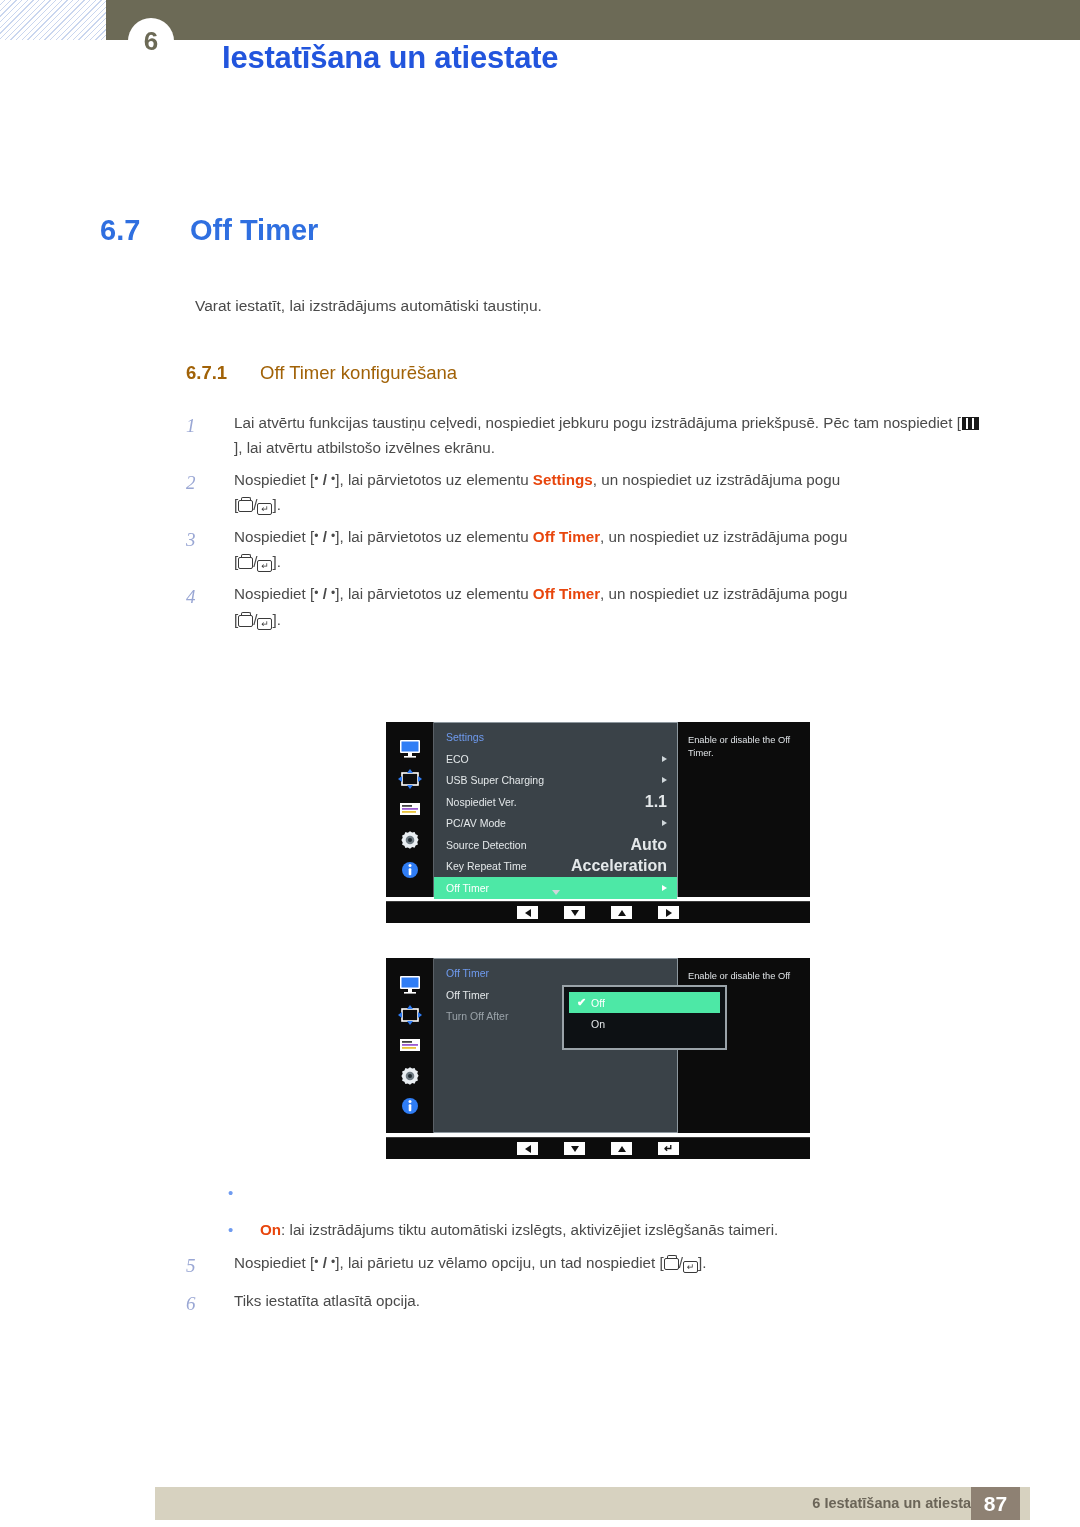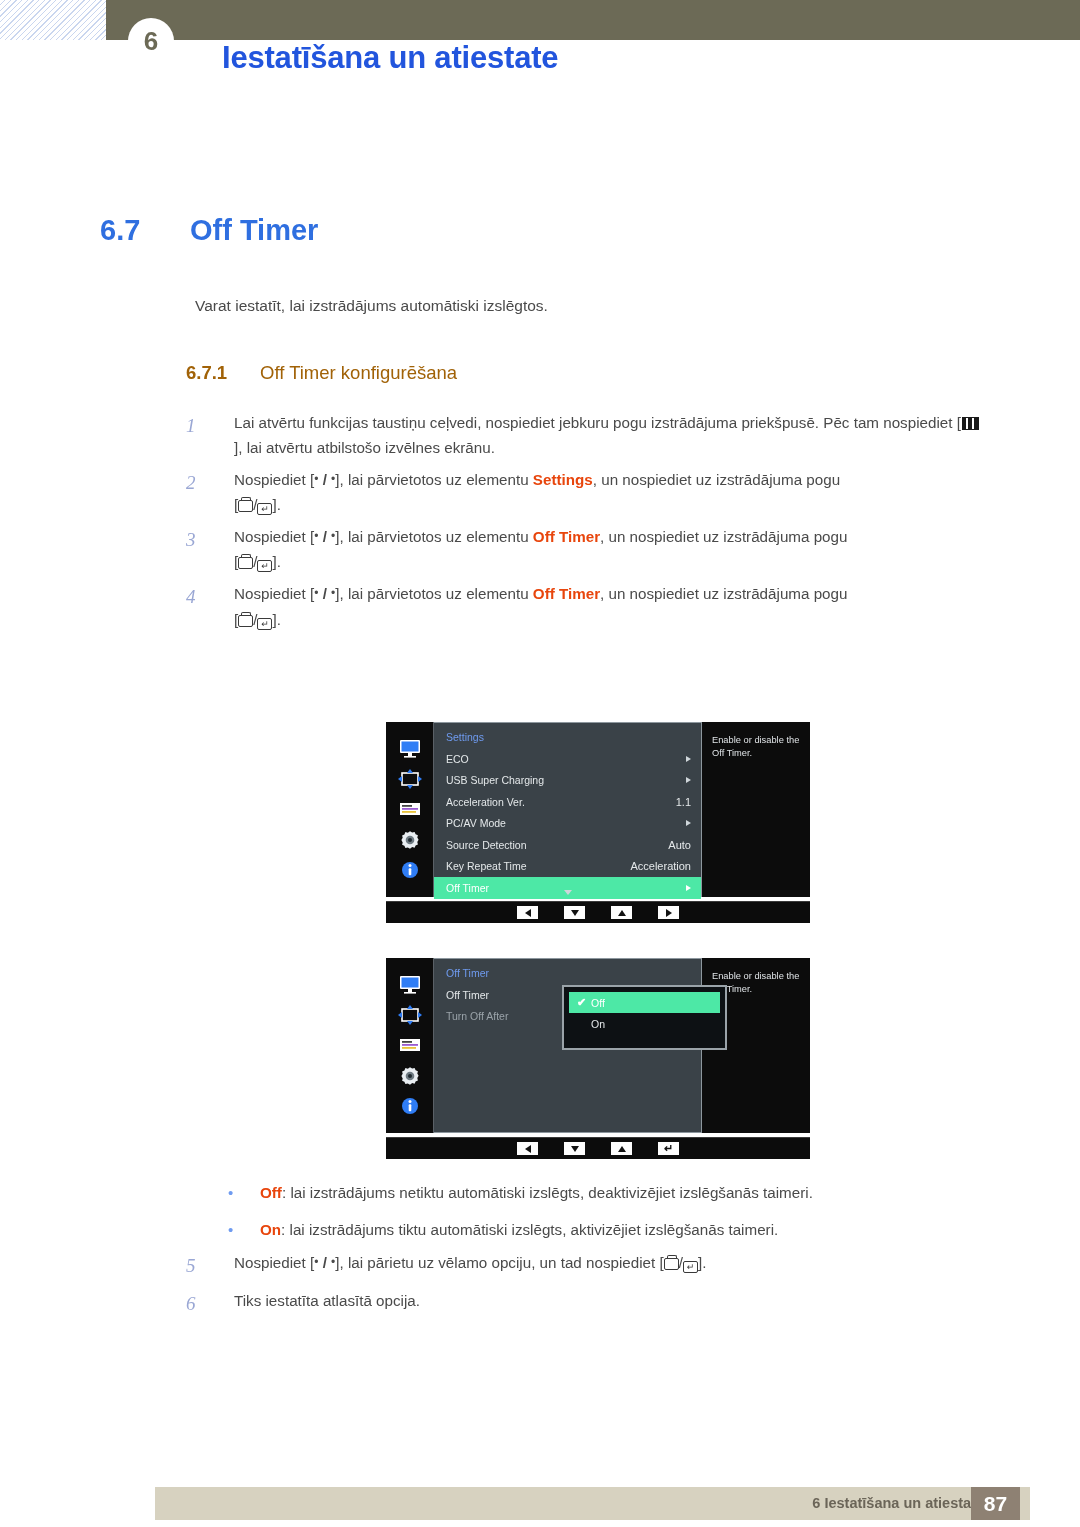--- a/index.html
+++ b/index.html
@@ -133,33 +133,33 @@
   }
   .osd-row {
     display: flex; align-items: center; justify-content: space-between;
     height: 21.5px; padding: 0 10px 0 12px;
     color: #e4e8ea; font-size: 10.5px;
   }
   .osd-row.dim { color: #9aa3a9; }
   .osd-row.sel {
     background: #4de8a6; color: #ffffff;
   }
-  .osd-val { font-size: 11px; color:#e4e8ea; }
+  .osd-val { font-size: 16px; color:#e4e8ea;font-weight:bold; }
   .osd-arrow {
     width:0; height:0; border-left:5px solid #cfd6da;
     border-top:3.5px solid transparent; border-bottom:3.5px solid transparent;
   }
   .osd-row.sel .osd-arrow { border-left-color:#ffffff; }
   .osd-scroll-down {
     position:absolute; left:50%; bottom:1px; transform:translateX(-50%);
     width:0; height:0; border-top:5px solid #cfd6da;
     border-left:4px solid transparent; border-right:4px solid transparent;
   }
   .osd-help {
-    width: 108px; flex: none; background:#0c0c0c;
+    width: 132px; flex: none; background:#0c0c0c;
     color:#dfe3e6; font-size:9.3px; line-height:1.35;
     padding: 12px 8px 0 10px;
   }
 
   
   .osd-popup {
     position: absolute; left: 128px; top: 26px;
     width: 165px; height: 65px;
     background: #0d1114; border: 2px solid #9aa3a9;
     padding: 5px;
@@ -220,21 +220,21 @@
   <div class="hatch"></div>
   <div class="header-bar"></div>
   <div class="chapter-badge">6</div>
   <div class="header-title">Iestatīšana un atiestate</div>
 
   <div class="h2-wrap">
     <span class="h2-num">6.7</span>
     <span class="h2-text">Off Timer</span>
   </div>
 
-  <div class="lead">Varat iestatīt, lai izstrādājums automātiski izslēgtos.</div>
+  <div class="lead">Varat iestatīt, lai izstrādājums automātiski taustiņu.</div>
 
   <div class="h3-wrap">
     <span class="h3-num">6.7.1</span>
     <span class="h3-text">Off Timer konfigurēšana</span>
   </div>
 
   <div class="steps">
 
     <div class="step">
       <div class="step-num">1</div>
@@ -309,21 +309,21 @@
 
         <div class="osd-row">
           <span>ECO</span>
           <span class="osd-arrow"></span>
         </div>
         <div class="osd-row">
           <span>USB Super Charging</span>
           <span class="osd-arrow"></span>
         </div>
         <div class="osd-row">
-          <span>Acceleration Ver.</span>
+          <span>Nospiediet Ver.</span>
           <span class="osd-val">1.1</span>
         </div>
         <div class="osd-row">
           <span>PC/AV Mode</span>
           <span class="osd-arrow"></span>
         </div>
         <div class="osd-row">
           <span>Source Detection</span>
           <span class="osd-val">Auto</span>
         </div>
@@ -430,21 +430,20 @@
         </div>
       <div class="navbtn">
           <span class="ent-g">↵</span>
         </div>
     </div>
   </div>
 
   <div class="bullets">
     <div class="bl">
       <span class="bl-dot">•</span>
-      <span class="bl-txt"><span class="hl">Off</span><span>: lai izstrādājums netiktu automātiski izslēgts, deaktivizējiet izslēgšanās taimeri.</span></span>
     </div>
     <div class="bl">
       <span class="bl-dot">•</span>
       <span class="bl-txt"><span class="hl">On</span><span>: lai izstrādājums tiktu automātiski izslēgts, aktivizējiet izslēgšanās taimeri.</span></span>
     </div>
   </div>
 
   <div class="steps2">
     <div class="step">
       <div class="step-num">5</div>

